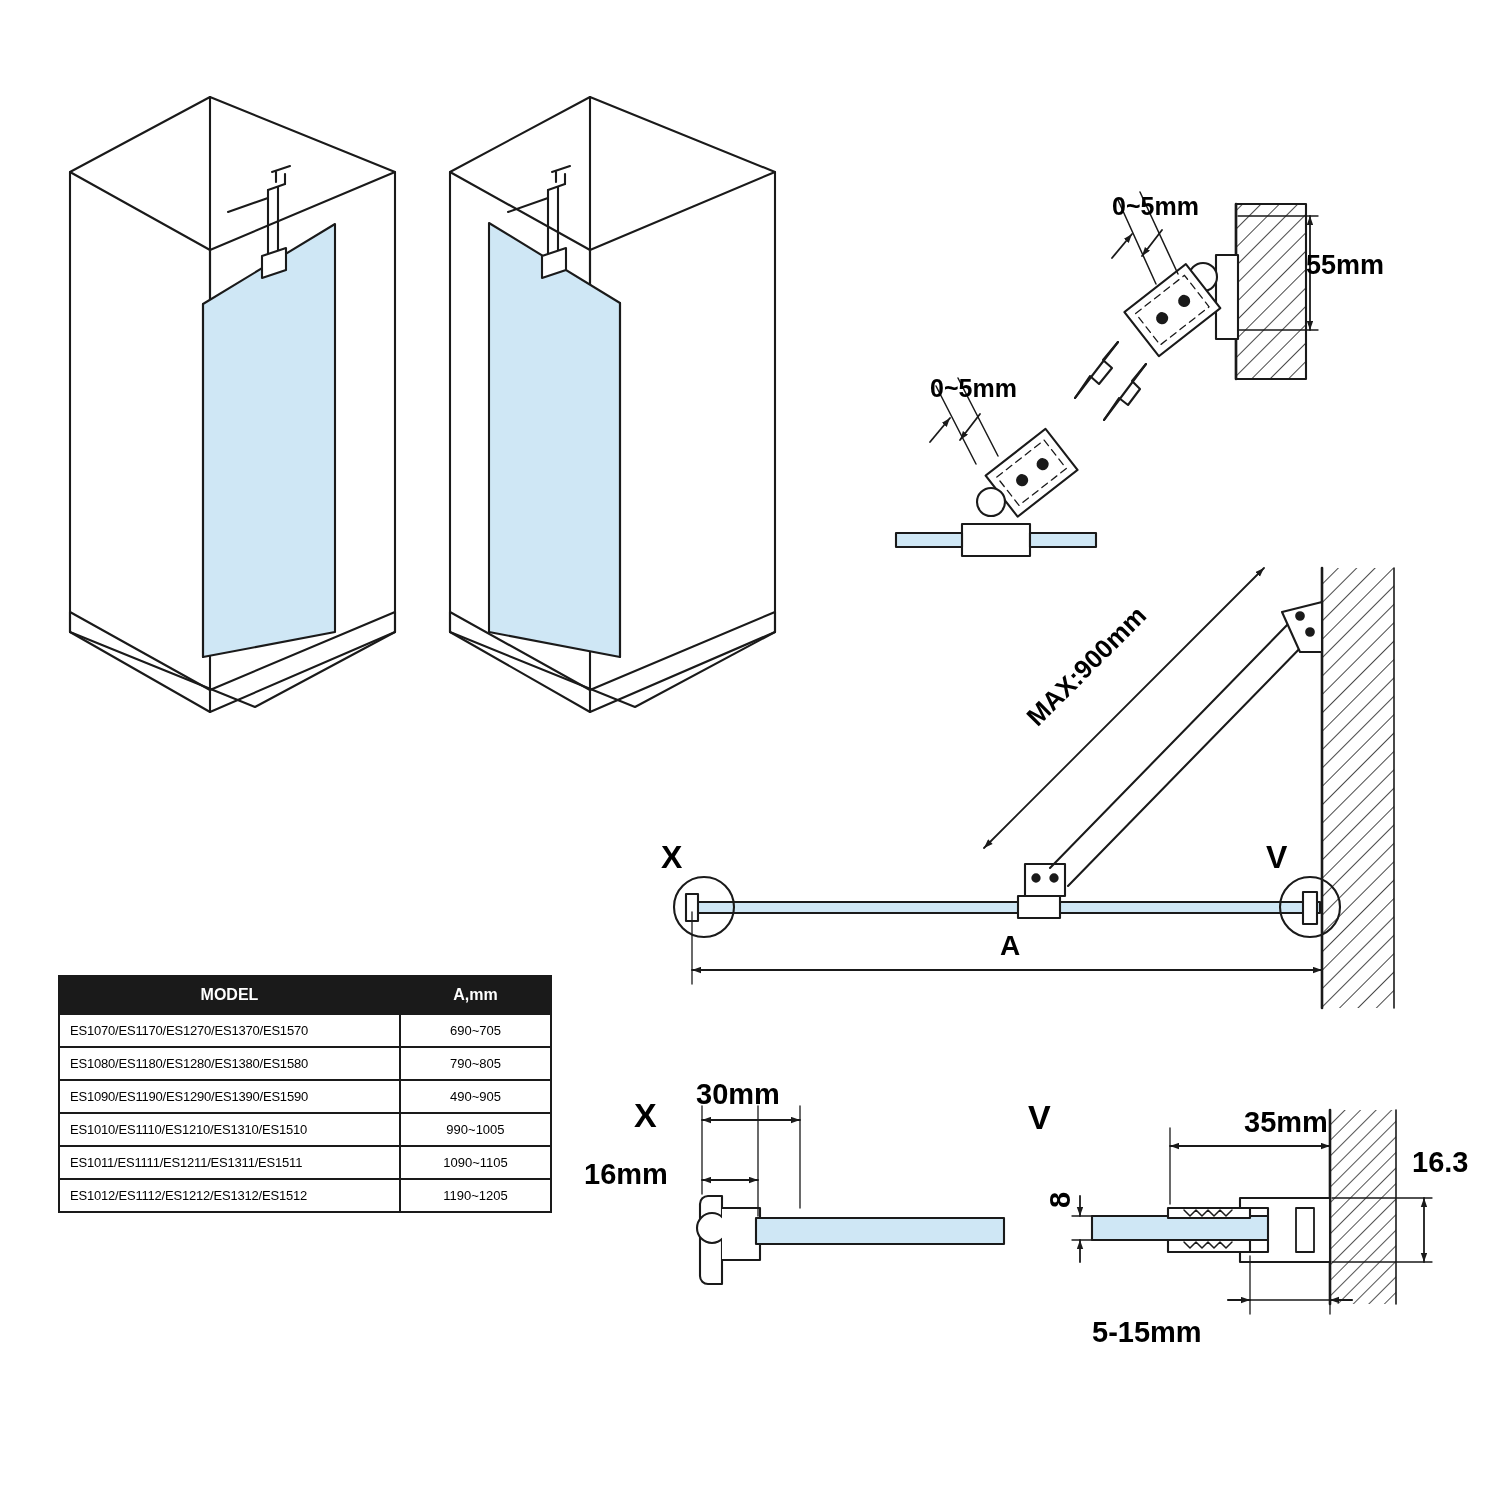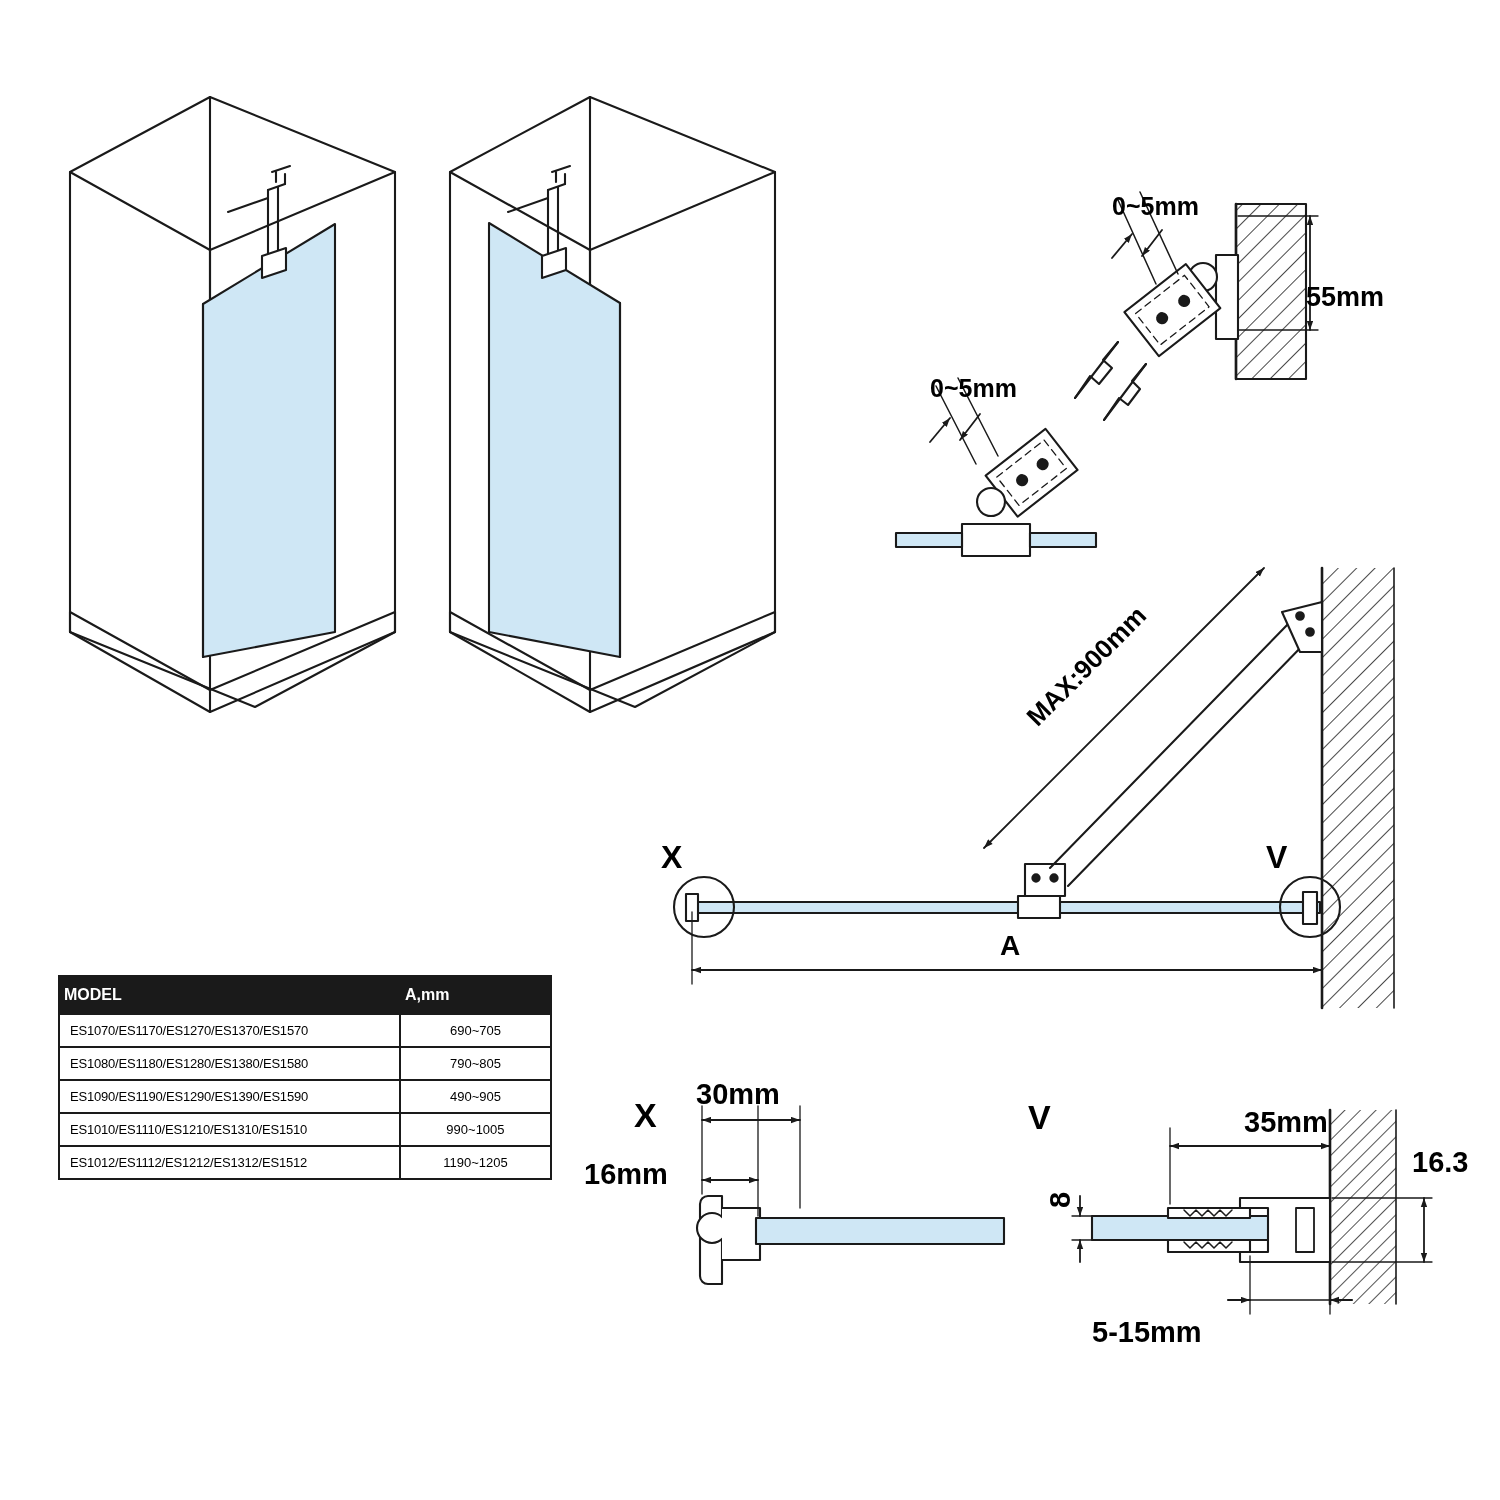--- a/index.html
+++ b/index.html
@@ -45,21 +45,21 @@
     border-collapse: collapse;
     font-family: "Liberation Sans", sans-serif;
   }
   #model-table th {
     background: #1a1a1a;
     color: #ffffff;
     font-size: 16px;
     font-weight: bold;
     padding: 9px 4px;
     border: 2px solid #1a1a1a;
-    text-align: left;
+    text-align: center;
   }
   #model-table td {
     border: 2px solid #1a1a1a;
     font-size: 13px;
     padding: 8px 4px;
     text-align: center;
     background: #ffffff;
   }
   #model-table td.model-cell {
     text-align: left;
@@ -282,21 +282,21 @@
         <line x1="1228" y1="1288" x2="1352" y2="1288" stroke="#1a1a1a" stroke-width="1.4"></line>
       </g>
 
     </g>
   </svg>
 
   <div class="lbl" style="left:1112px; top:182px; font-size:25px;">0~5mm</div>
 
   <div class="lbl" style="left:930px; top:364px; font-size:25px;">0~5mm</div>
 
-  <div class="lbl" style="left:1306px; top:240px; font-size:27px;margin-top:32px;">55mm</div>
+  <div class="lbl" style="left:1306px; top:240px; font-size:27px;">55mm</div>
 
   <div class="lbl" style="left:1022px; top:700px; font-size:26px; transform:rotate(-45deg); transform-origin:left top;">MAX:900mm</div>
 
   <div class="lbl" style="left:1000px; top:920px; font-size:28px;">A</div>
 
   <div class="lbl" style="left:661px; top:829px; font-size:32px;">X</div>
 
   <div class="lbl" style="left:1266px; top:829px; font-size:32px;">V</div>
 
   <div class="lbl" style="left:634px; top:1086px; font-size:34px;">X</div>
@@ -337,19 +337,23 @@
       </tr>
       <tr>
         <td class="model-cell">ES1090/ES1190/ES1290/ES1390/ES1590</td>
         <td>490~905</td>
       </tr>
       <tr>
         <td class="model-cell">ES1010/ES1110/ES1210/ES1310/ES1510</td>
         <td>990~1005</td>
       </tr>
       <tr>
+        <td class="model-cell">ES1011/ES1111/ES1211/ES1311/ES1511</td>
+        <td>1090~1105</td>
+      </tr>
+      <tr>
         <td class="model-cell">ES1012/ES1112/ES1212/ES1312/ES1512</td>
         <td>1190~1205</td>
       </tr>
     </tbody>
   </table>
 
 </div>
 
 </body></html>

